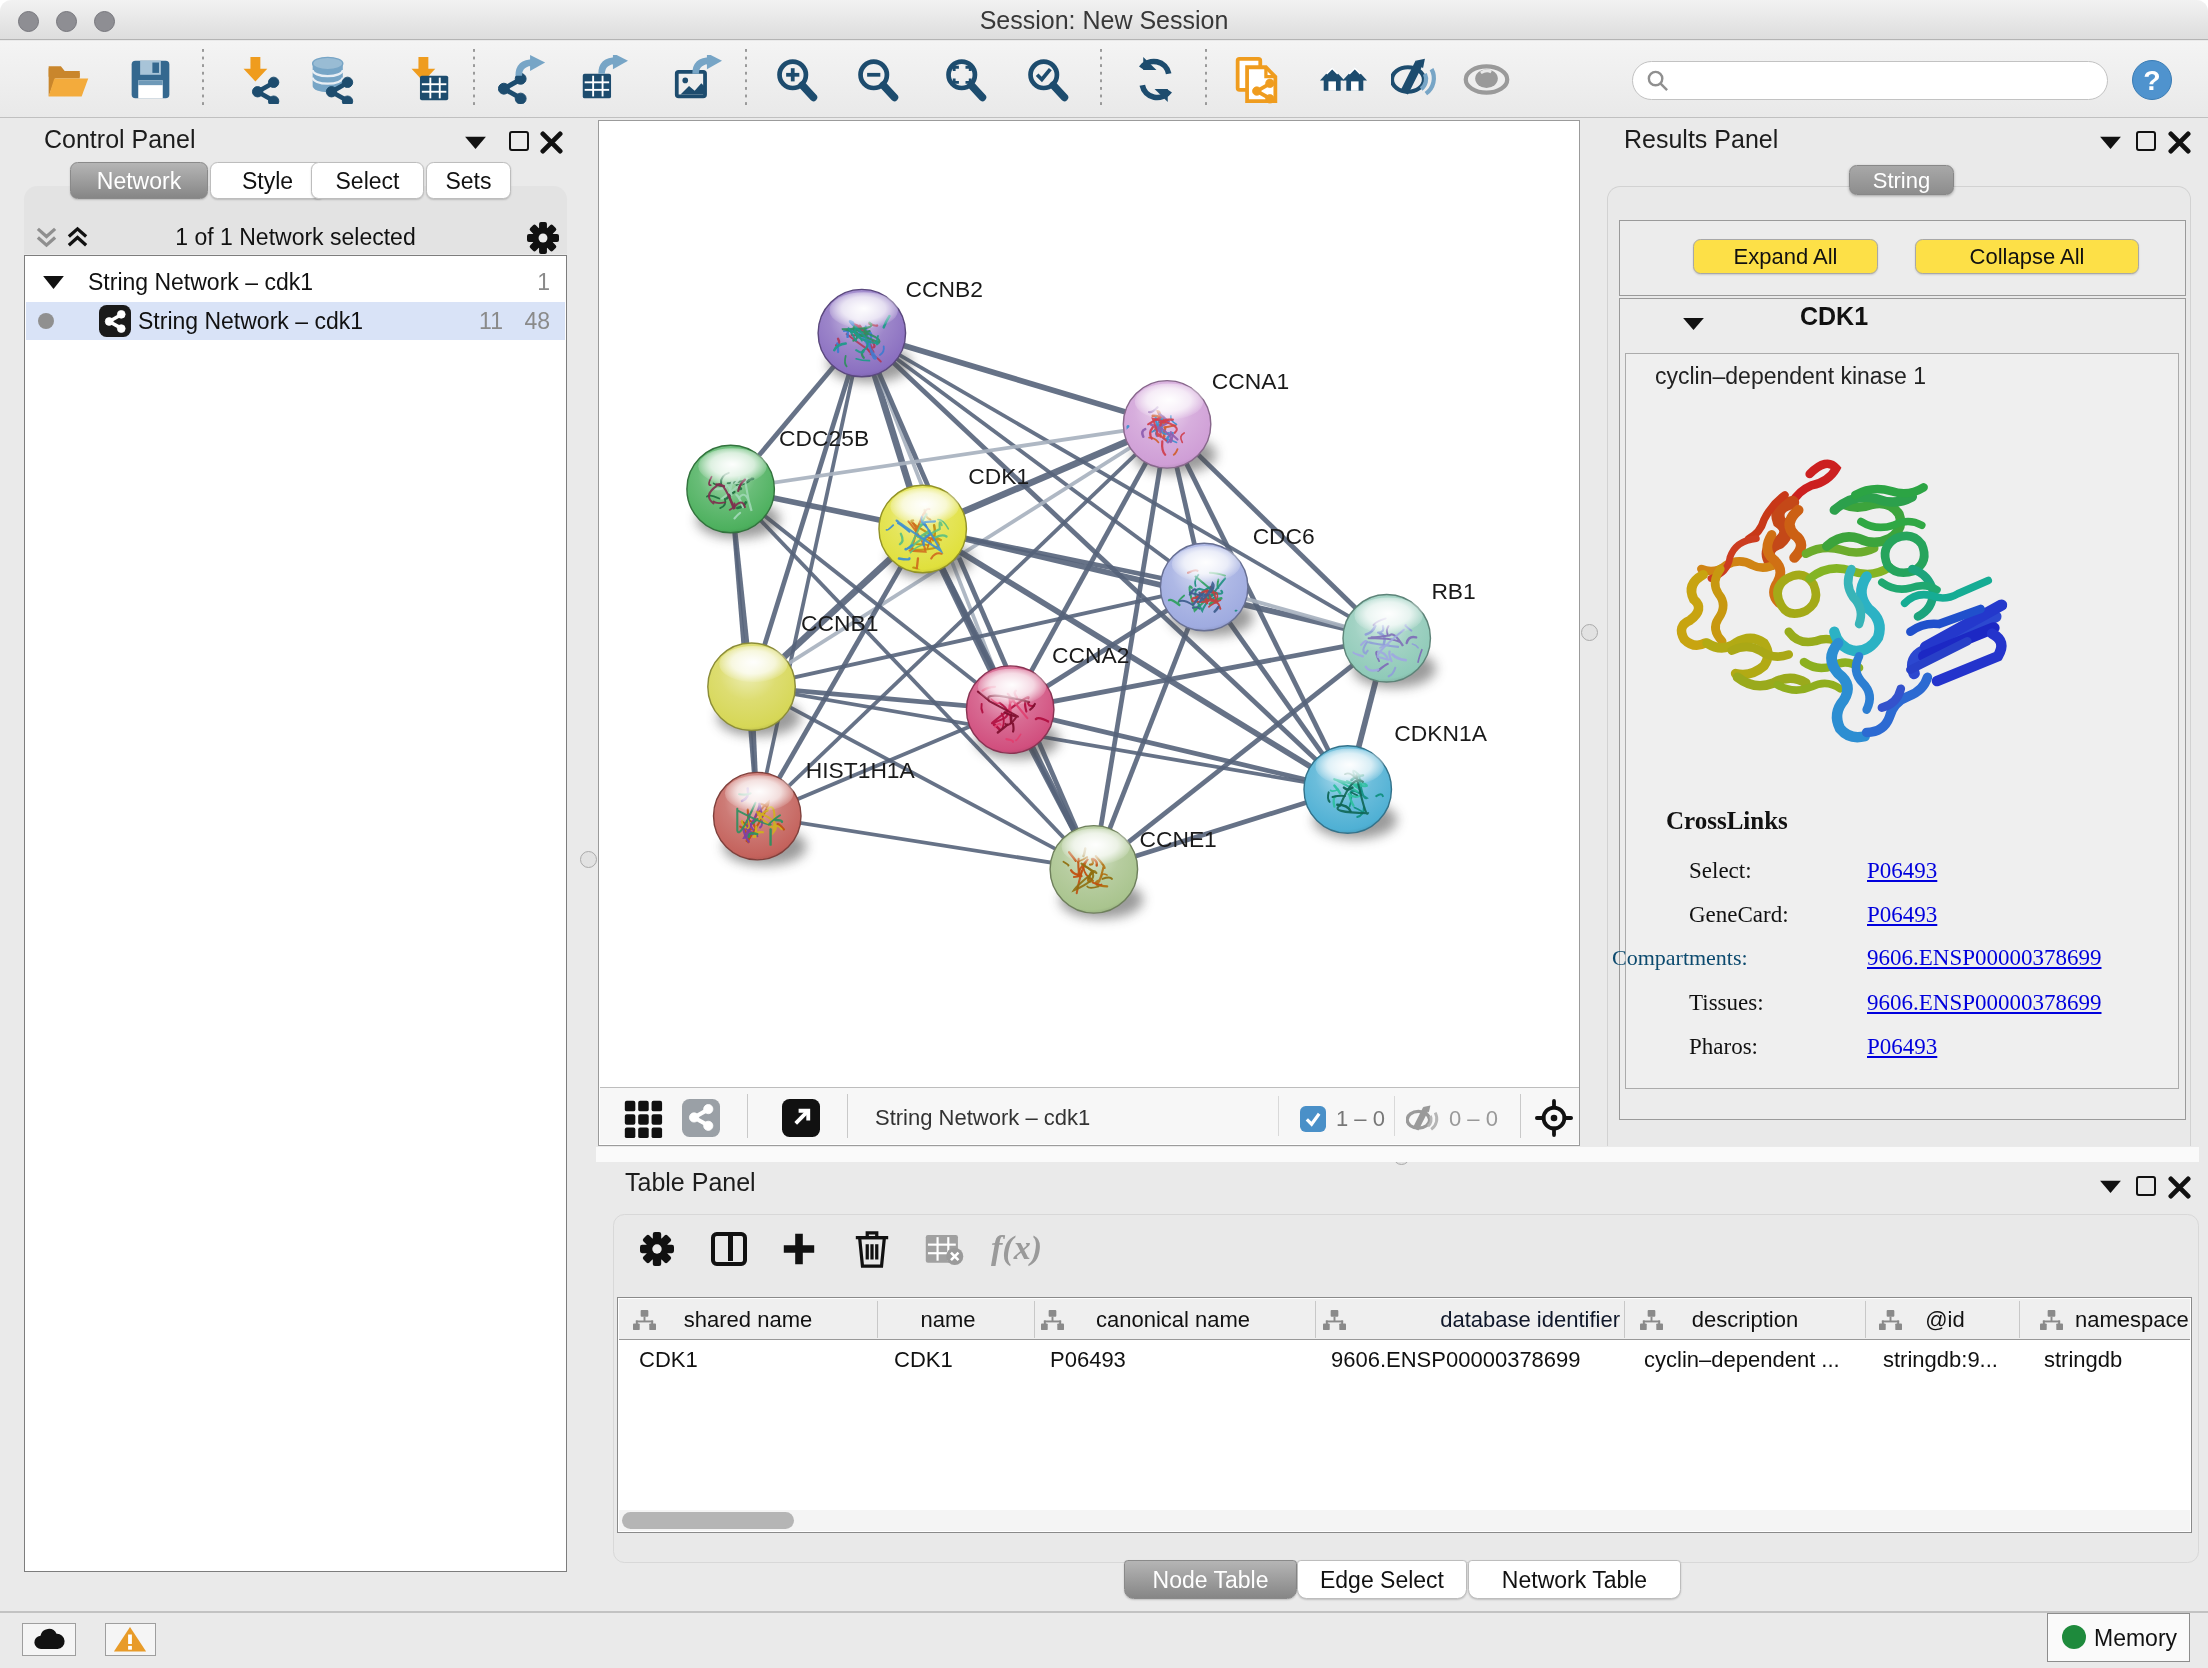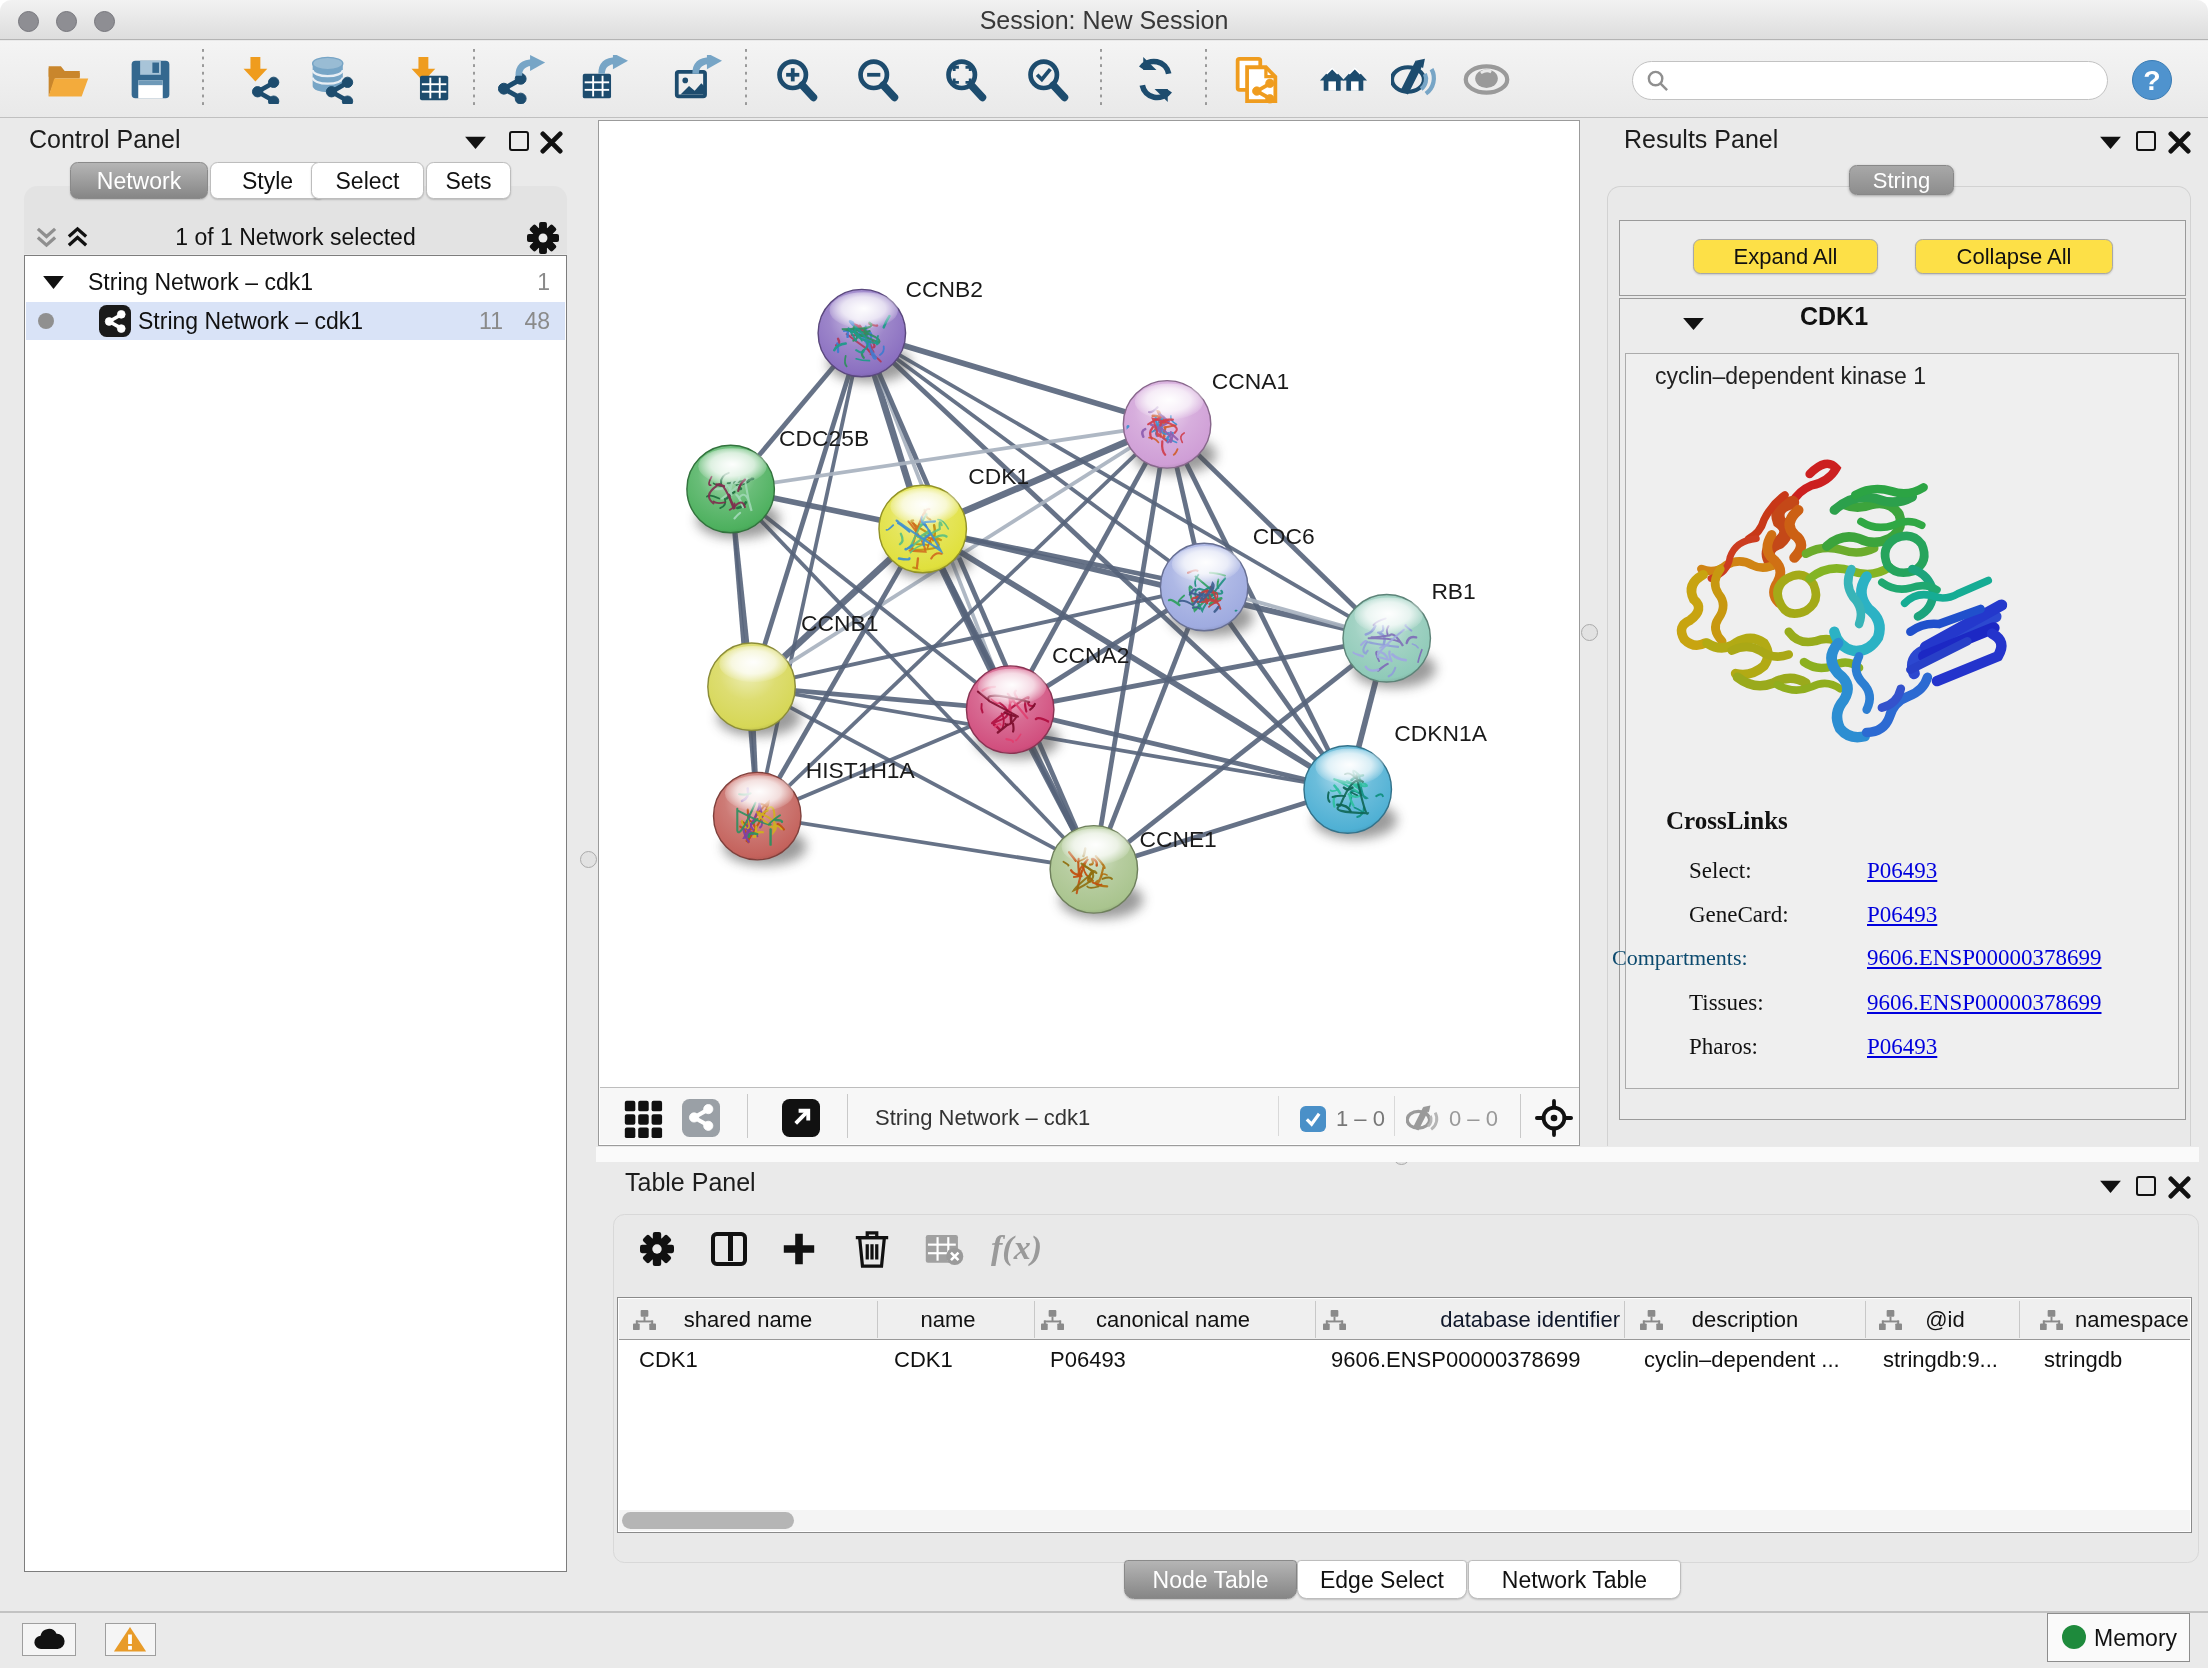--- a/index.html
+++ b/index.html
@@ -170,21 +170,21 @@
     <ellipse cx="26" cy="26" rx="22" ry="14" fill="none" stroke="#9a9a9a" stroke-width="4.5"></ellipse>
     <ellipse cx="26" cy="25" rx="12" ry="10" fill="#9a9a9a"></ellipse>
     <path d="M20 19 q6 -4 11 -1" fill="none" stroke="#e9e9e9" stroke-width="3"></path>
   </svg>
 <div class="abs" style="left:1632px;top:61px;width:476px;height:39px;background:#fff;border:1.9px solid #c2c2c2;border-radius:20px;"></div>
 <svg class="abs" style="left:1645px;top:68px" width="25" height="25" viewBox="0 0 26 26">
     <circle cx="11" cy="11" r="7" fill="none" stroke="#8f8f8f" stroke-width="2.5"></circle>
     <line x1="16" y1="16" x2="23" y2="23" stroke="#8f8f8f" stroke-width="2.5"></line>
   </svg>
 <div class="abs" style="left:2132px;top:60px;width:40px;height:40px;border-radius:50%;background:#4f93ce;border:1px solid #3a7cb4;color:#fff;font-size:28.5px;font-weight:bold;text-align:center;line-height:38px;">?</div>
-<div class="abs panel-title" style="left:29px;top:125px;">Control Panel</div>
+<div class="abs panel-title" style="left:44px;top:125px;">Control Panel</div>
 <svg class="abs" style="left:463px;top:134px" width="25" height="17" viewBox="0 0 26 18">
     <path d="M2 3 h22 l-11 13 z" fill="#111"></path>
   </svg>
 <div class="abs" style="left:509px;top:131px;width:20px;height:20px;border:2.9px solid #111;border-radius:2.9px;"></div>
 <svg class="abs" style="left:540px;top:131px" width="23" height="23" viewBox="0 0 24 24">
     <path d="M3 3 L21 21 M21 3 L3 21" stroke="#111" stroke-width="5" stroke-linecap="round"></path>
   </svg>
 <div class="tab sel" style="left:70px;top:162px;width:138px;height:37px;line-height:37px;">Network</div>
 <div class="tab" style="left:210px;top:162px;width:115px;height:37px;line-height:37px;">Style</div>
 <div class="tab" style="left:311px;top:162px;width:113px;height:37px;line-height:37px;">Select</div>
@@ -798,21 +798,21 @@
     <path d="M2 3 h22 l-11 13 z" fill="#111"></path>
   </svg>
 <div class="abs" style="left:2136px;top:131px;width:20px;height:20px;border:2.9px solid #111;border-radius:2.9px;"></div>
 <svg class="abs" style="left:2168px;top:131px" width="23" height="23" viewBox="0 0 24 24">
     <path d="M3 3 L21 21 M21 3 L3 21" stroke="#111" stroke-width="5" stroke-linecap="round"></path>
   </svg>
 <div class="abs" style="left:1607px;top:186px;width:584px;height:960px;background:#e9e9e9;border:1px solid #d2d2d2;border-radius:13.3px 13.3px 0 0;border-bottom:none;"></div>
 <div class="abs" style="left:1849px;top:165px;width:105px;height:30px;background:linear-gradient(#a8a8a8,#8d8d8d);border:1px solid #888;border-radius:7.6px;color:#fff;font-size:22px;text-align:center;line-height:29.5px;box-shadow:0 1px 2.9px rgba(0,0,0,0.3);">String</div>
 <div class="abs" style="left:1619px;top:220px;width:567px;height:76px;background:#ececec;border:1.9px solid #9a9a9a;"></div>
 <div class="btn" style="left:1693px;top:239px;width:185px;height:35px;line-height:34px;">Expand All</div>
-<div class="btn" style="left:1915px;top:239px;width:198px;height:35px;line-height:34px;">Collapse All</div>
+<div class="btn" style="left:1915px;top:239px;width:224px;height:35px;line-height:34px;">Collapse All</div>
 <div class="abs" style="left:1619px;top:298px;width:567px;height:822px;background:#ececec;border:1.9px solid #9a9a9a;"></div>
 <svg class="abs" style="left:1682px;top:316px" width="23" height="16" viewBox="0 0 24 17">
     <path d="M1 2 h22 l-11 13 z" fill="#111"></path>
   </svg>
 <div class="abs" style="left:1800px;top:302px;font-size:25px;font-weight:bold;color:#111;">CDK1</div>
 <div class="abs" style="left:1625px;top:353px;width:554px;height:736px;background:#efefef;border:1px solid #ababab;"></div>
 <div class="abs" style="left:1655px;top:363px;font-size:23px;color:#222;">cyclin–dependent kinase 1</div>
 <svg style="position:absolute;left:1665px;top:455px" width="371" height="304" viewBox="0 0 390 320">
 <g fill="none" stroke-linecap="round">
 <path d="M152 20 Q170 2 180 14 Q172 28 154 32 Q140 38 134 50" stroke="#cc2020" stroke-width="9"></path>

